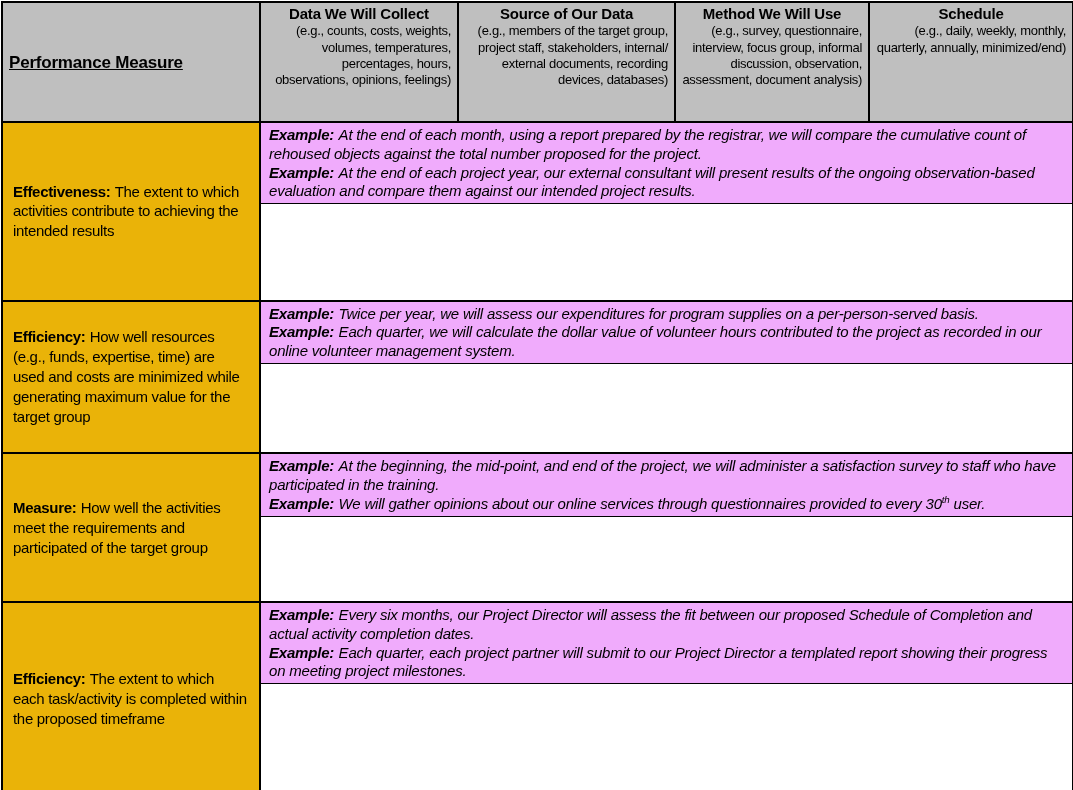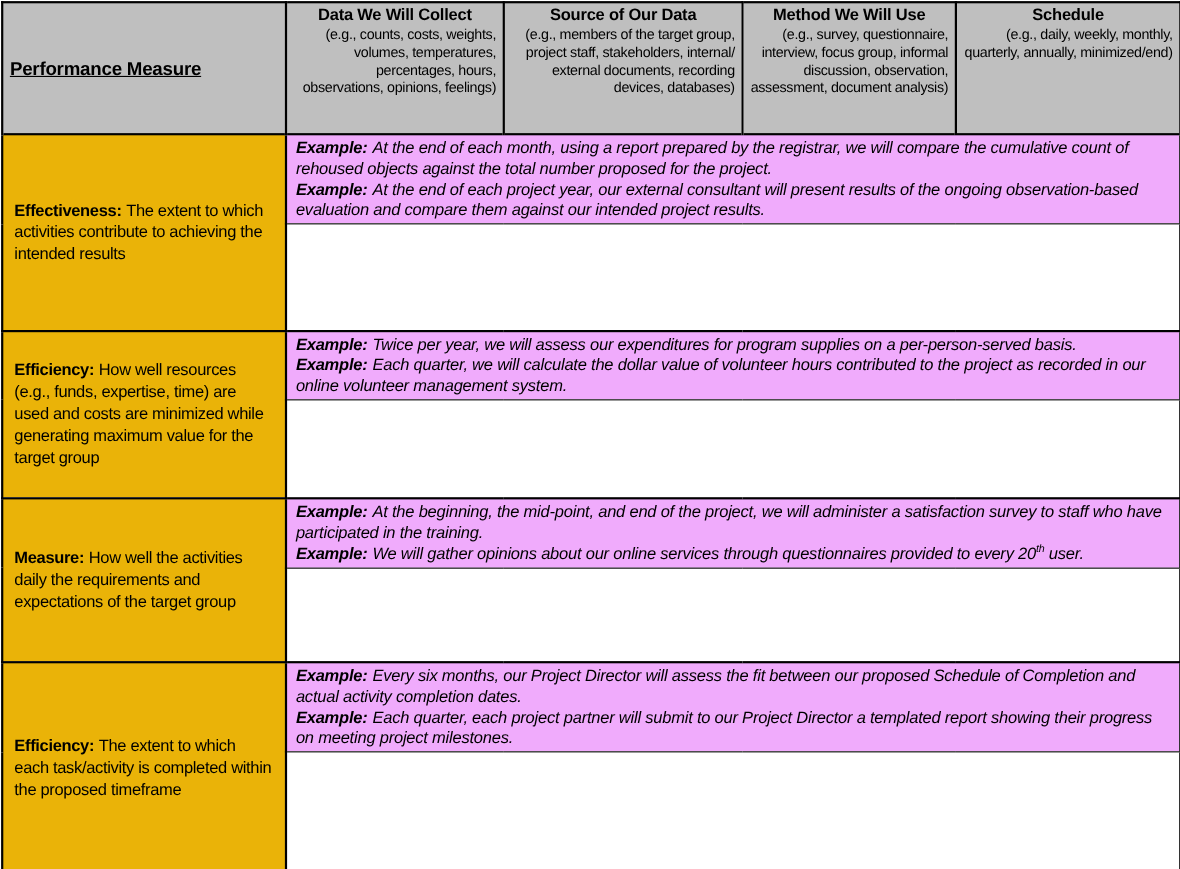--- a/index.html
+++ b/index.html
@@ -154,25 +154,25 @@
         <p class="example-line"><span class="ex-label">Example:</span><span>Twice per year, we will assess our expenditures for program supplies on a per-person-served basis.</span></p>
         <p class="example-line"><span class="ex-label">Example:</span><span>Each quarter, we will calculate the dollar value of volunteer hours contributed to the project as recorded in our online volunteer management system.</span></p>
       </td>
     </tr>
     <tr>
       <td class="entry-cell h-en2" colspan="4"></td>
     </tr>
 
     <tr>
       <td class="label-cell" rowspan="2">
-        <span class="label-term">Measure:</span><span>How well the activities daily the requirements and expectations of the target group</span>
+        <span class="label-term">Measure:</span><span>How well the activities meet the requirements and participated of the target group</span>
       </td>
       <td class="example-cell h-ex3" colspan="4">
         <p class="example-line"><span class="ex-label">Example:</span><span>At the beginning, the mid-point, and end of the project, we will administer a satisfaction survey to staff who have participated in the training.</span></p>
-        <p class="example-line"><span class="ex-label">Example:</span><span>We will gather opinions about our online services through questionnaires provided to every 20</span><sup>th</sup><span> user.</span></p>
+        <p class="example-line"><span class="ex-label">Example:</span><span>We will gather opinions about our online services through questionnaires provided to every 30</span><sup>th</sup><span> user.</span></p>
       </td>
     </tr>
     <tr>
       <td class="entry-cell h-en3" colspan="4"></td>
     </tr>
 
     <tr>
       <td class="label-cell" rowspan="2">
         <span class="label-term">Efficiency:</span><span>The extent to which each task/activity is completed within the proposed timeframe</span>
       </td>

